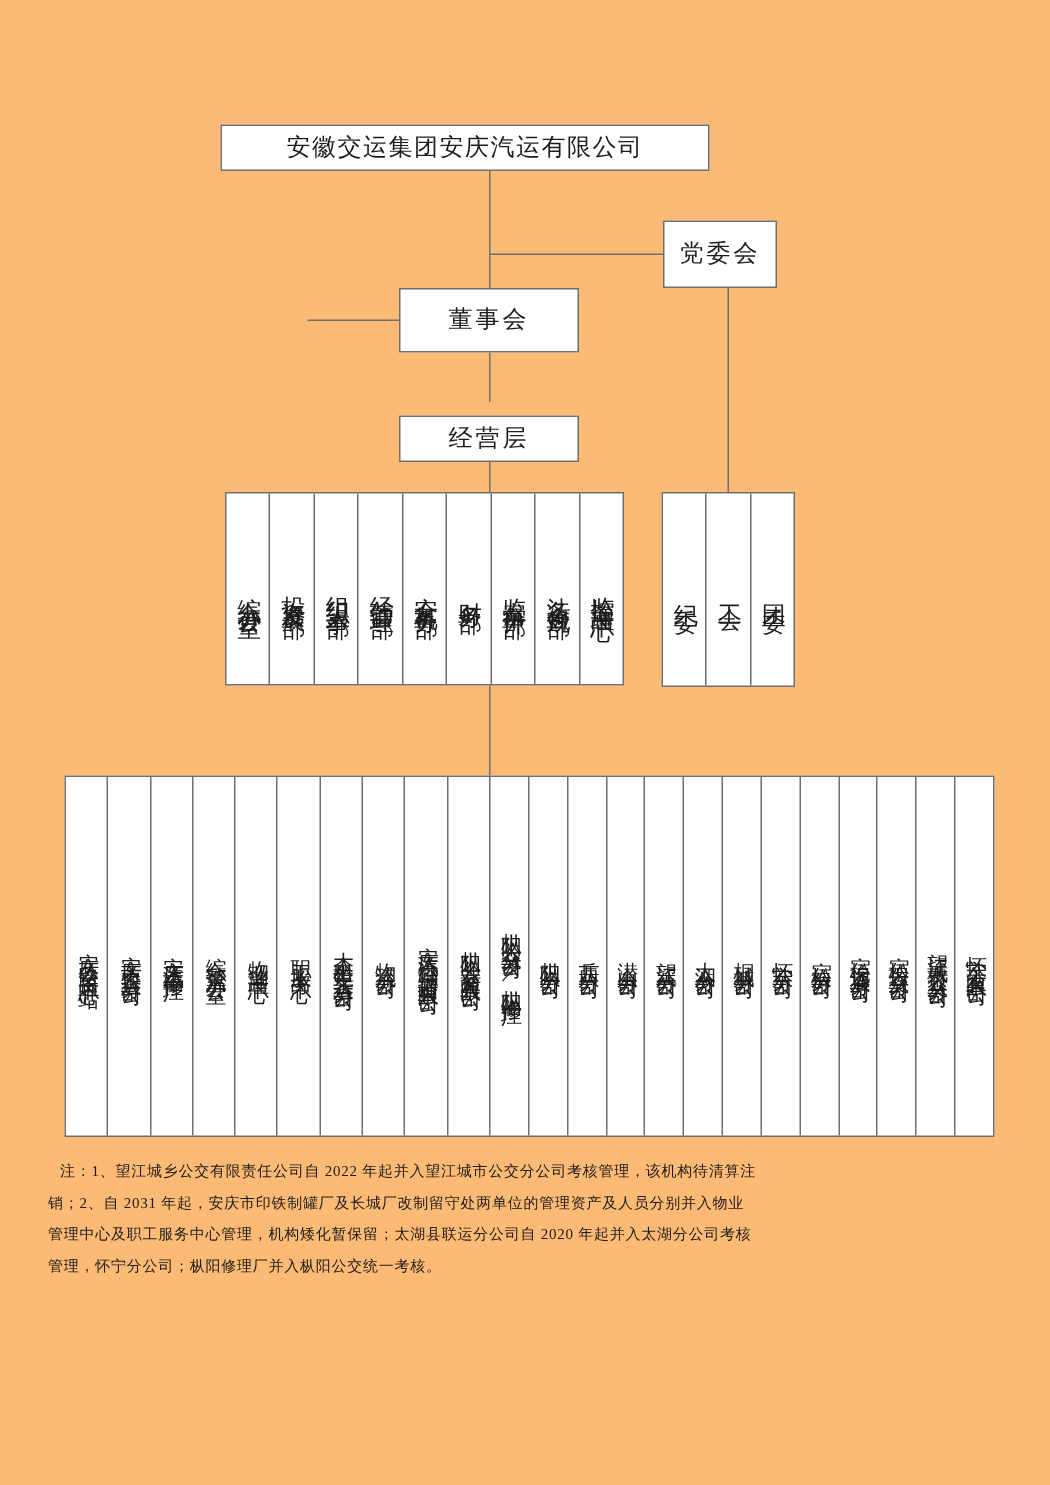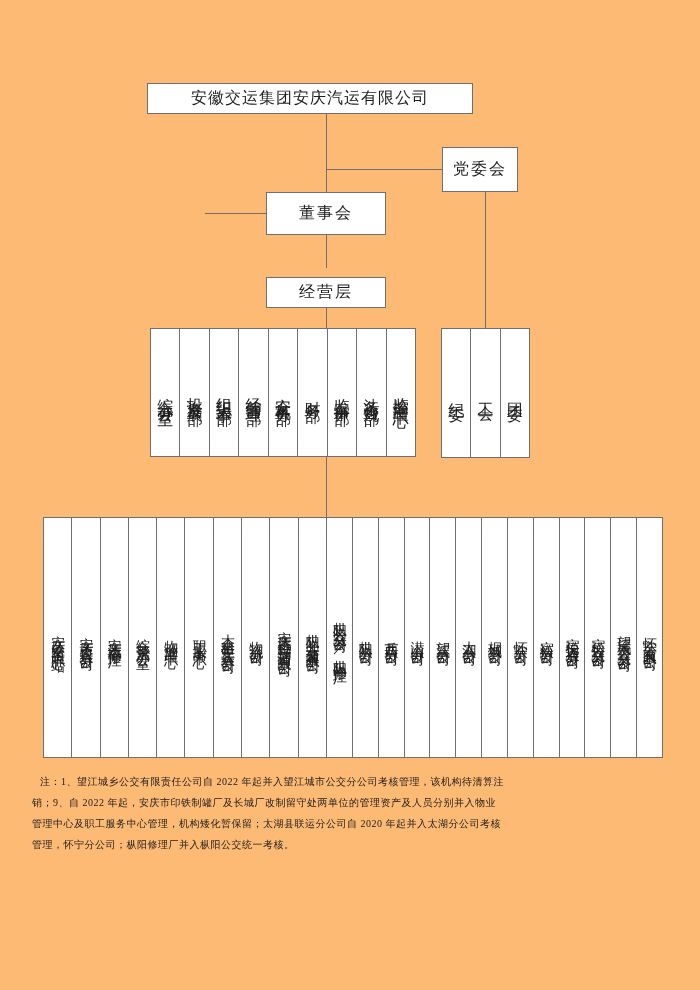--- a/index.html
+++ b/index.html
@@ -175,18 +175,18 @@
           <span class="vtext">望江城市公交分公司</span>
         </div>
         <div class="cell">
           <span class="vtext">怀宁公交有限公司</span>
         </div>
       </div>
   </div>
 
   <div class="note" id="note-block">
       <div class="note-line">注：1、望江城乡公交有限责任公司自 2022 年起并入望江城市公交分公司考核管理，该机构待清算注</div>
-      <div class="note-line">销；9、自 2022 年起，安庆市印铁制罐厂及长城厂改制留守处两单位的管理资产及人员分别并入物业</div>
+      <div class="note-line">销；2、自 2031 年起，安庆市印铁制罐厂及长城厂改制留守处两单位的管理资产及人员分别并入物业</div>
       <div class="note-line">管理中心及职工服务中心管理，机构矮化暂保留；太湖县联运分公司自 2020 年起并入太湖分公司考核</div>
       <div class="note-line">管理，怀宁分公司；枞阳修理厂并入枞阳公交统一考核。</div>
     </div>
 
 </div>
 
 </body></html>

